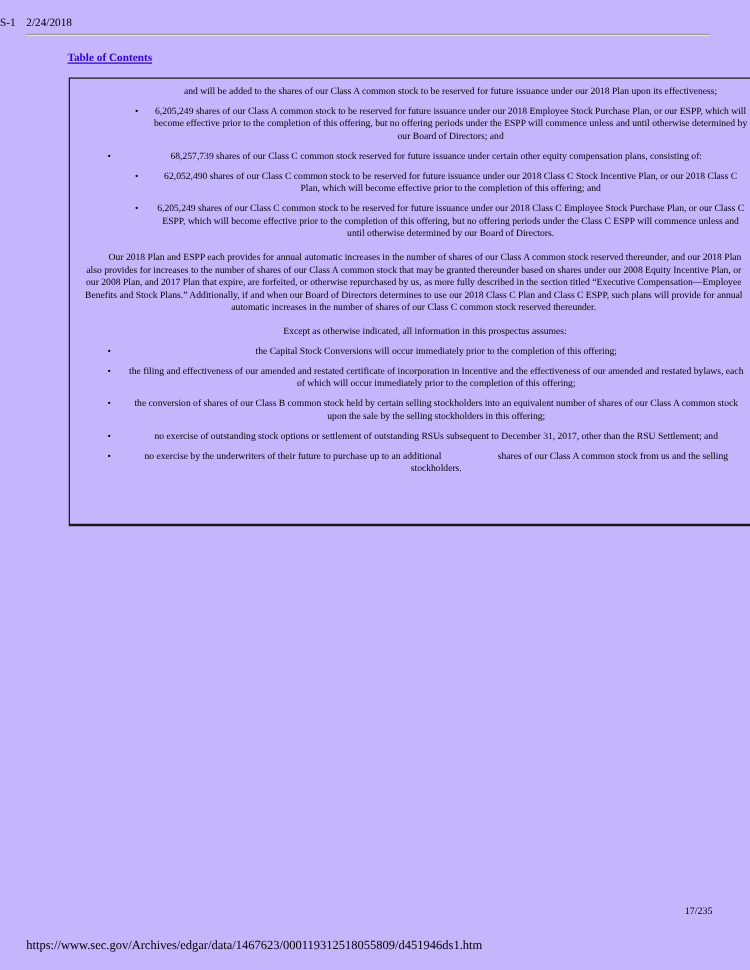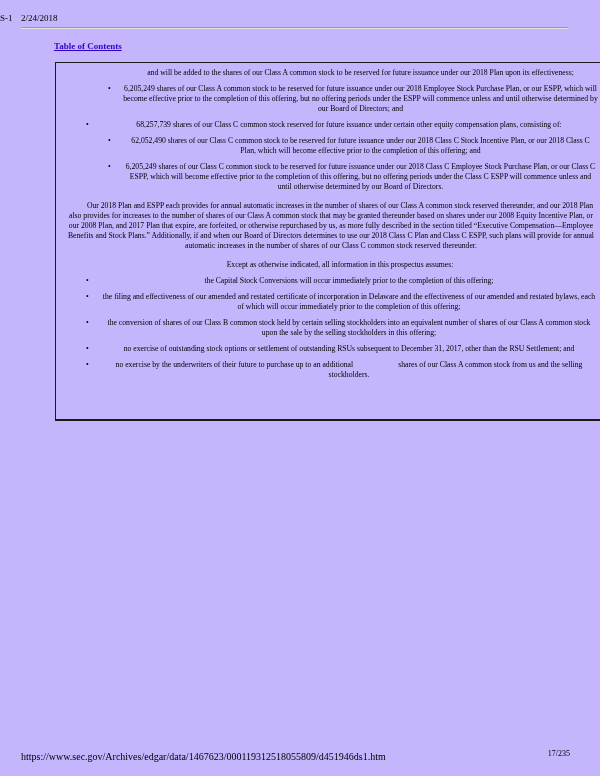--- a/index.html
+++ b/index.html
@@ -55,21 +55,21 @@
   
   .page-num {
     position: absolute; left: 0; right: 0; top: 438px;
     text-align: center; font-size: 9px;
   }
   .ftr-url {
     position: absolute; left: 21px; top: 751px;
     font-size: 10px; white-space: nowrap;
   }
   .ftr-page {
-    position: absolute; right: 30px; top: 749px;
+    position: absolute; right: 30px; top: 724px;
     font-size: 8px; white-space: nowrap;
   }
 </style>
 </head>
 <body>
 
 <div class="page">
 
   <div class="hdr-date">2/24/2018</div>
   <div class="hdr-title">S-1</div>
@@ -105,21 +105,21 @@
 
     <p class="para">Except as otherwise indicated, all information in this prospectus assumes:</p>
 
     <div class="b-item l1">
       <span class="marker">•</span>
       <span>the Capital Stock Conversions will occur immediately prior to the completion of this offering;</span>
     </div>
 
     <div class="b-item l1">
       <span class="marker">•</span>
-      <span>the filing and effectiveness of our amended and restated certificate of incorporation in Delaware and the effectiveness of our amended and restated bylaws, each of which will occur immediately prior to the completion of this offering;</span>
+      <span>the filing and effectiveness of our amended and restated certificate of incorporation in Incentive and the effectiveness of our amended and restated bylaws, each of which will occur immediately prior to the completion of this offering;</span>
     </div>
 
     <div class="b-item l1">
       <span class="marker">•</span>
       <span>the conversion of shares of our Class B common stock held by certain selling stockholders into an equivalent number of shares of our Class A common stock upon the sale by the selling stockholders in this offering;</span>
     </div>
 
     <div class="b-item l1">
       <span class="marker">•</span>
       <span>no exercise of outstanding stock options or settlement of outstanding RSUs subsequent to December 31, 2017, other than the RSU Settlement; and</span>

